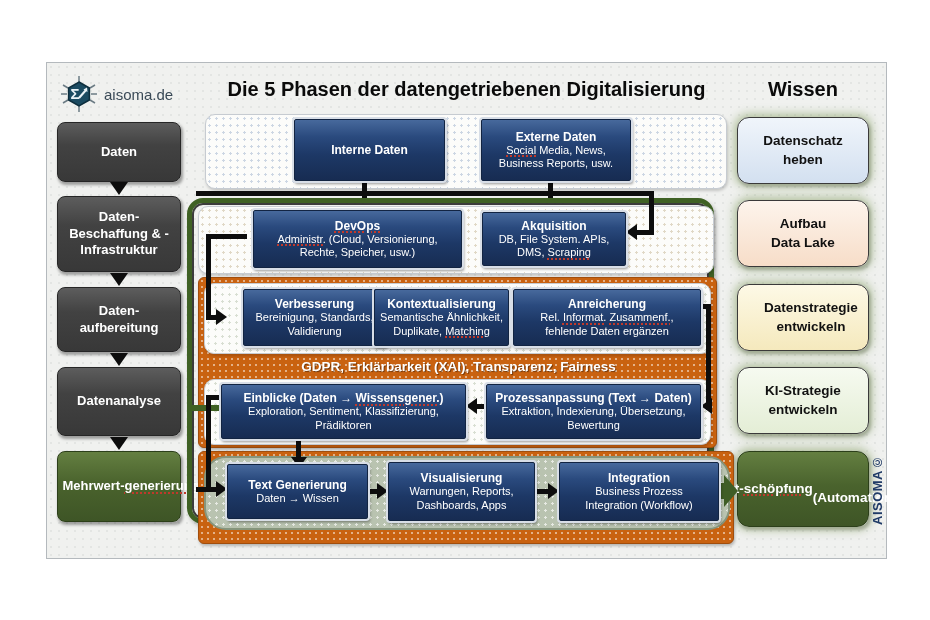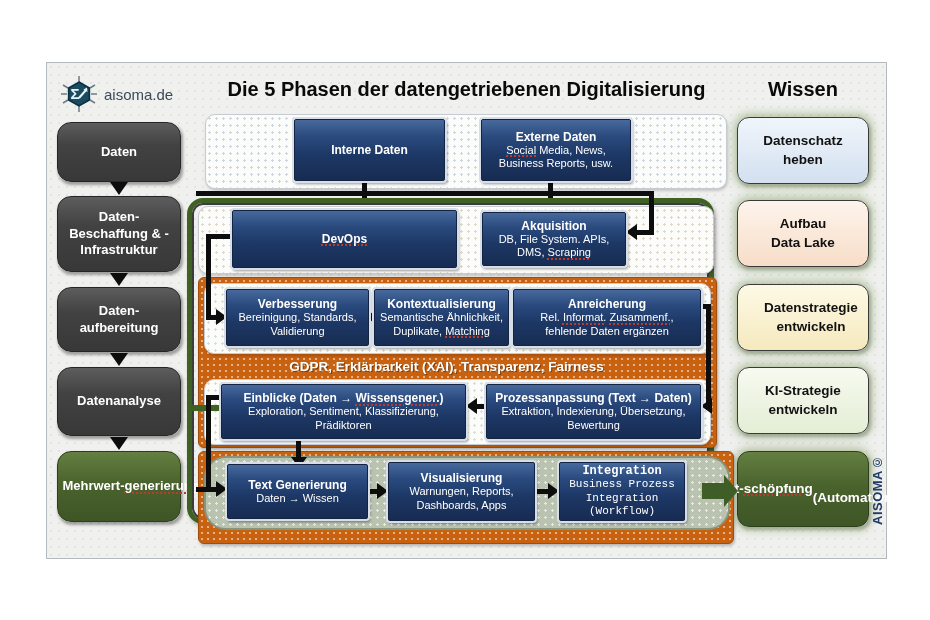--- a/index.html
+++ b/index.html
@@ -17,21 +17,21 @@
     border:1px solid #b4b9bd;
   }
   
   .logo-wrap{left:60px;top:74px;width:160px;height:40px;display:flex;align-items:center;gap:6px;}
   .logo-text{font-size:15px;font-weight:normal;color:#3a4a57;}
   .main-title{left:203px;top:78px;width:527px;height:30px;text-align:center;
     font-size:20px;font-weight:bold;color:#0a0a0a;}
   .goals-title{left:737px;top:78px;width:132px;text-align:center;font-size:20px;font-weight:bold;color:#0a0a0a;}
   
   .gbox{
-    left:57px;width:124px;border-radius:14px;color:#fff;font-weight:bold;font-size:13px;
+    left:57px;width:124px;border-radius:8px;color:#fff;font-weight:bold;font-size:13px;
     background:linear-gradient(180deg,#5d5d5d,#424242 38%,#383838);
     border:1px solid #262626;box-shadow:1.5px 2.5px 3px rgba(0,0,0,.35);
     display:flex;align-items:center;justify-content:center;text-align:center;
     white-space:pre-line;line-height:1.3;padding:4px;box-sizing:border-box;
   }
   .gbox.green,.rbox.dkgreen{
     background:linear-gradient(180deg,#647f41,#4a632d 45%,#3e5526);
     border:1px solid #2c3f1a;color:#fff;
   }
   .tri-down{width:0;height:0;border-left:9px solid transparent;border-right:9px solid transparent;border-top:13px solid #0d0d0d;}
@@ -147,21 +147,21 @@
 <div class="abs watermark">AISOMA©</div>
 
 <div class="abs panel p-blue" style="left:205px;top:114px;width:520px;height:73px;"></div>
 
 <div class="abs green-frame"></div>
 
 <div class="abs panel p-cream" style="left:198px;top:206px;width:514px;height:66px;z-index:3;"></div>
 
 <div class="abs orange" style="left:198px;top:277px;width:517px;height:169px;z-index:3;"></div>
 <div class="abs panel p-pale" style="left:204px;top:283px;width:505px;height:69px;z-index:4;"></div>
-<div class="abs gdpr" style="left:188px;top:355px;width:517px;height:24px;line-height:24px;z-index:4;">GDPR, Erklärbarkeit (XAI), Transparenz, Fairness</div>
+<div class="abs gdpr" style="left:200px;top:355px;width:517px;height:24px;line-height:24px;z-index:4;">GDPR, Erklärbarkeit (XAI), Transparenz, Fairness</div>
 <div class="abs panel p-pale" style="left:204px;top:379px;width:505px;height:64px;z-index:4;"></div>
 
 <div class="abs orange" style="left:198px;top:451px;width:534px;height:91px;z-index:3;"></div>
 <div class="abs graygreen" style="left:204px;top:456px;width:522px;height:70px;z-index:4;"></div>
 
 <div class="abs gln" style="left:190px;top:405px;width:32px;height:6px;z-index:5;"></div>
 
 <div class="abs ln" style="left:362px;top:181px;width:5px;height:17px;z-index:5;"></div>
 <div class="abs ln" style="left:548px;top:181px;width:5px;height:17px;z-index:5;"></div>
 <div class="abs ln" style="left:196px;top:191px;width:458px;height:5px;z-index:5;"></div>
@@ -203,29 +203,31 @@
 <div class="abs g-ah-r" style="left:724px;top:475px;z-index:5;"></div>
 
 <div class="abs nbox" style="left:294px;top:119px;width:151px;height:62px;z-index:6;">
   <div class="bx-title">Interne Daten</div>
 </div>
 <div class="abs nbox" style="left:481px;top:119px;width:150px;height:62px;z-index:6;">
   <div class="bx-title">Externe Daten</div>
   <div class="bx-sub"><span class="sq">Social</span> Media, News,
 Business Reports, usw.</div>
 </div>
-<div class="abs nbox" style="left:232px;top:210px;width:225px;height:58px;z-index:6;">
+<div class="abs nbox" style="left:253px;top:210px;width:209px;height:58px;z-index:6;">
   <div class="bx-title"><span class="sq">DevOps</span></div>
+  <div class="bx-sub"><span class="sq">Administr.</span> (Cloud, Versionierung,
+Rechte, Speicher, usw.)</div>
 </div>
 <div class="abs nbox" style="left:482px;top:212px;width:144px;height:54px;z-index:6;">
   <div class="bx-title">Akquisition</div>
   <div class="bx-sub">DB, File System. APIs,
 DMS, <span class="sq">Scraping</span></div>
 </div>
-<div class="abs nbox" style="left:226px;top:289px;width:143px;height:57px;z-index:6;">
+<div class="abs nbox" style="left:243px;top:289px;width:143px;height:57px;z-index:6;">
   <div class="bx-title">Verbesserung</div>
   <div class="bx-sub">Bereinigung, Standards,
 Validierung</div>
 </div>
 <div class="abs nbox" style="left:374px;top:289px;width:135px;height:57px;z-index:6;">
   <div class="bx-title">Kontextualisierung</div>
   <div class="bx-sub">Semantische Ähnlichkeit,
 Duplikate, <span class="sq">Matching</span></div>
 </div>
 <div class="abs nbox" style="left:513px;top:289px;width:188px;height:57px;z-index:6;">
@@ -245,17 +247,17 @@
 </div>
 <div class="abs nbox" style="left:227px;top:464px;width:141px;height:55px;z-index:6;">
   <div class="bx-title">Text Generierung</div>
   <div class="bx-sub">Daten → Wissen</div>
 </div>
 <div class="abs nbox" style="left:388px;top:462px;width:147px;height:59px;z-index:6;">
   <div class="bx-title">Visualisierung</div>
   <div class="bx-sub">Warnungen, Reports,
 Dashboards, Apps</div>
 </div>
-<div class="abs nbox" style="left:559px;top:462px;width:126px;height:59px;z-index:6;font-family:Liberation Mono, monospace;">
+<div class="abs nbox" style="left:559px;top:462px;width:160px;height:59px;z-index:6;">
   <div class="bx-title">Integration</div>
   <div class="bx-sub">Business Prozess
 Integration (Workflow)</div>
 </div>
 
 </body></html>

